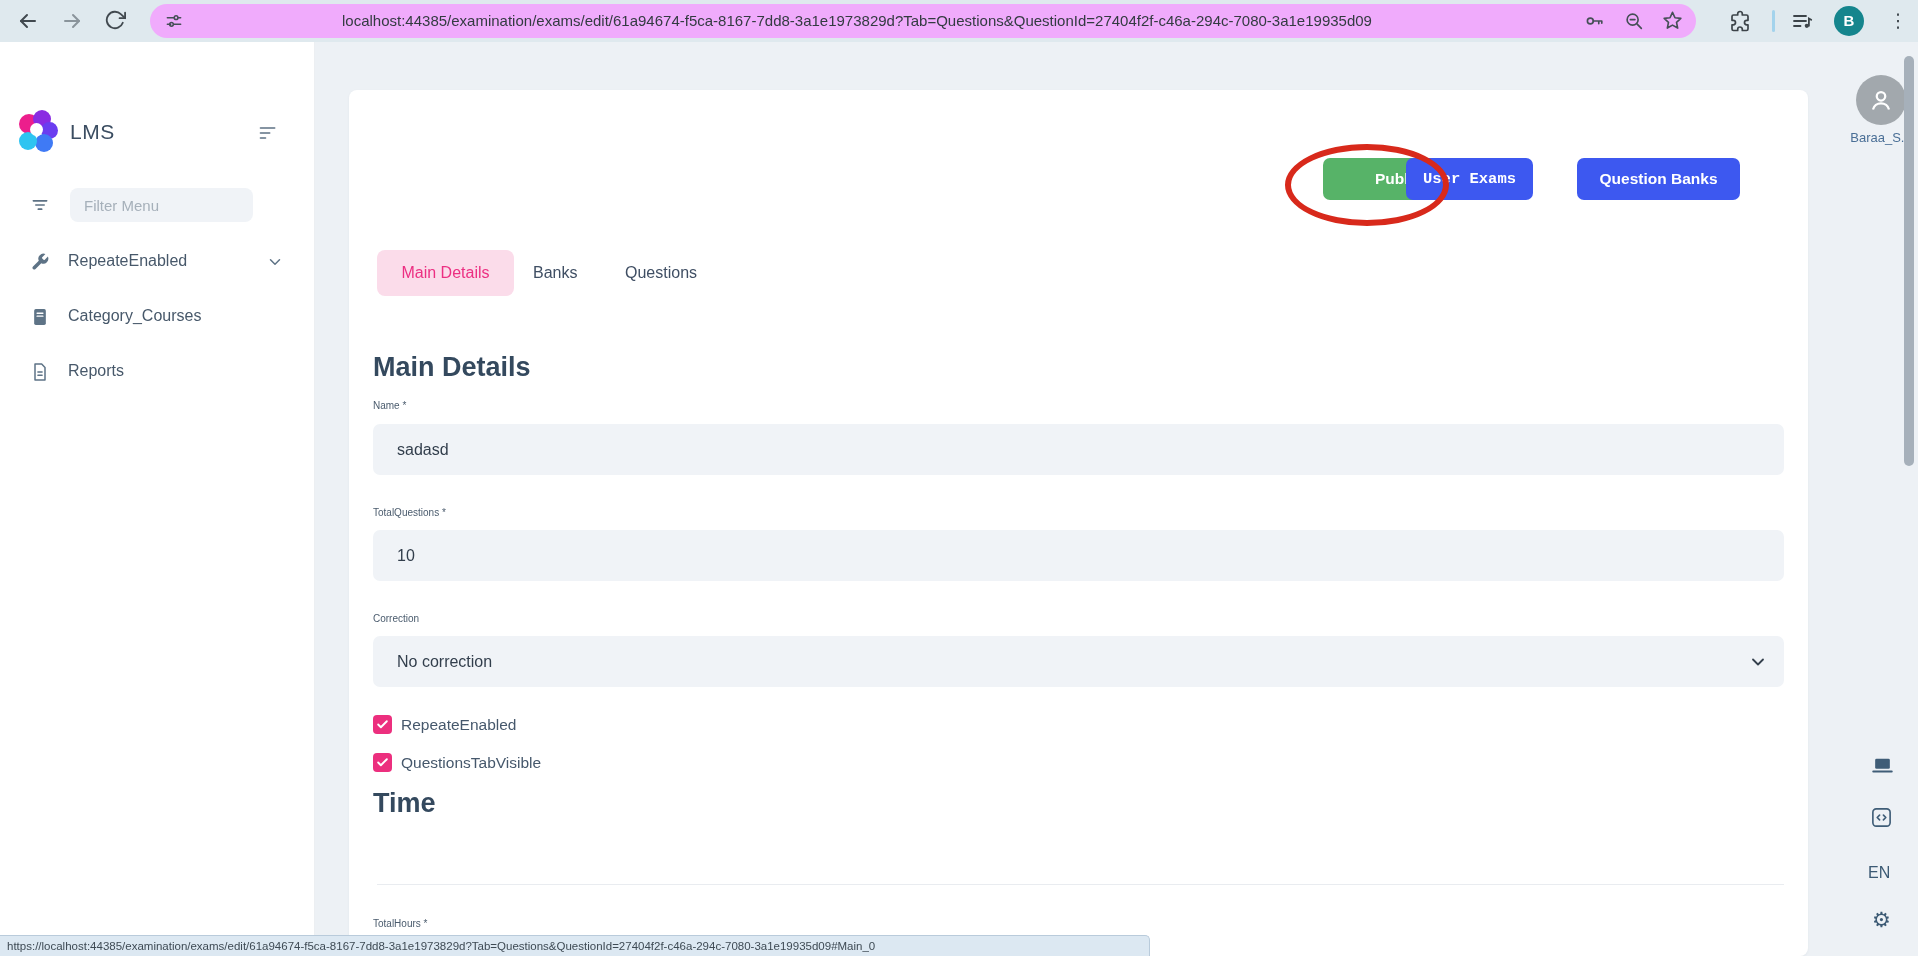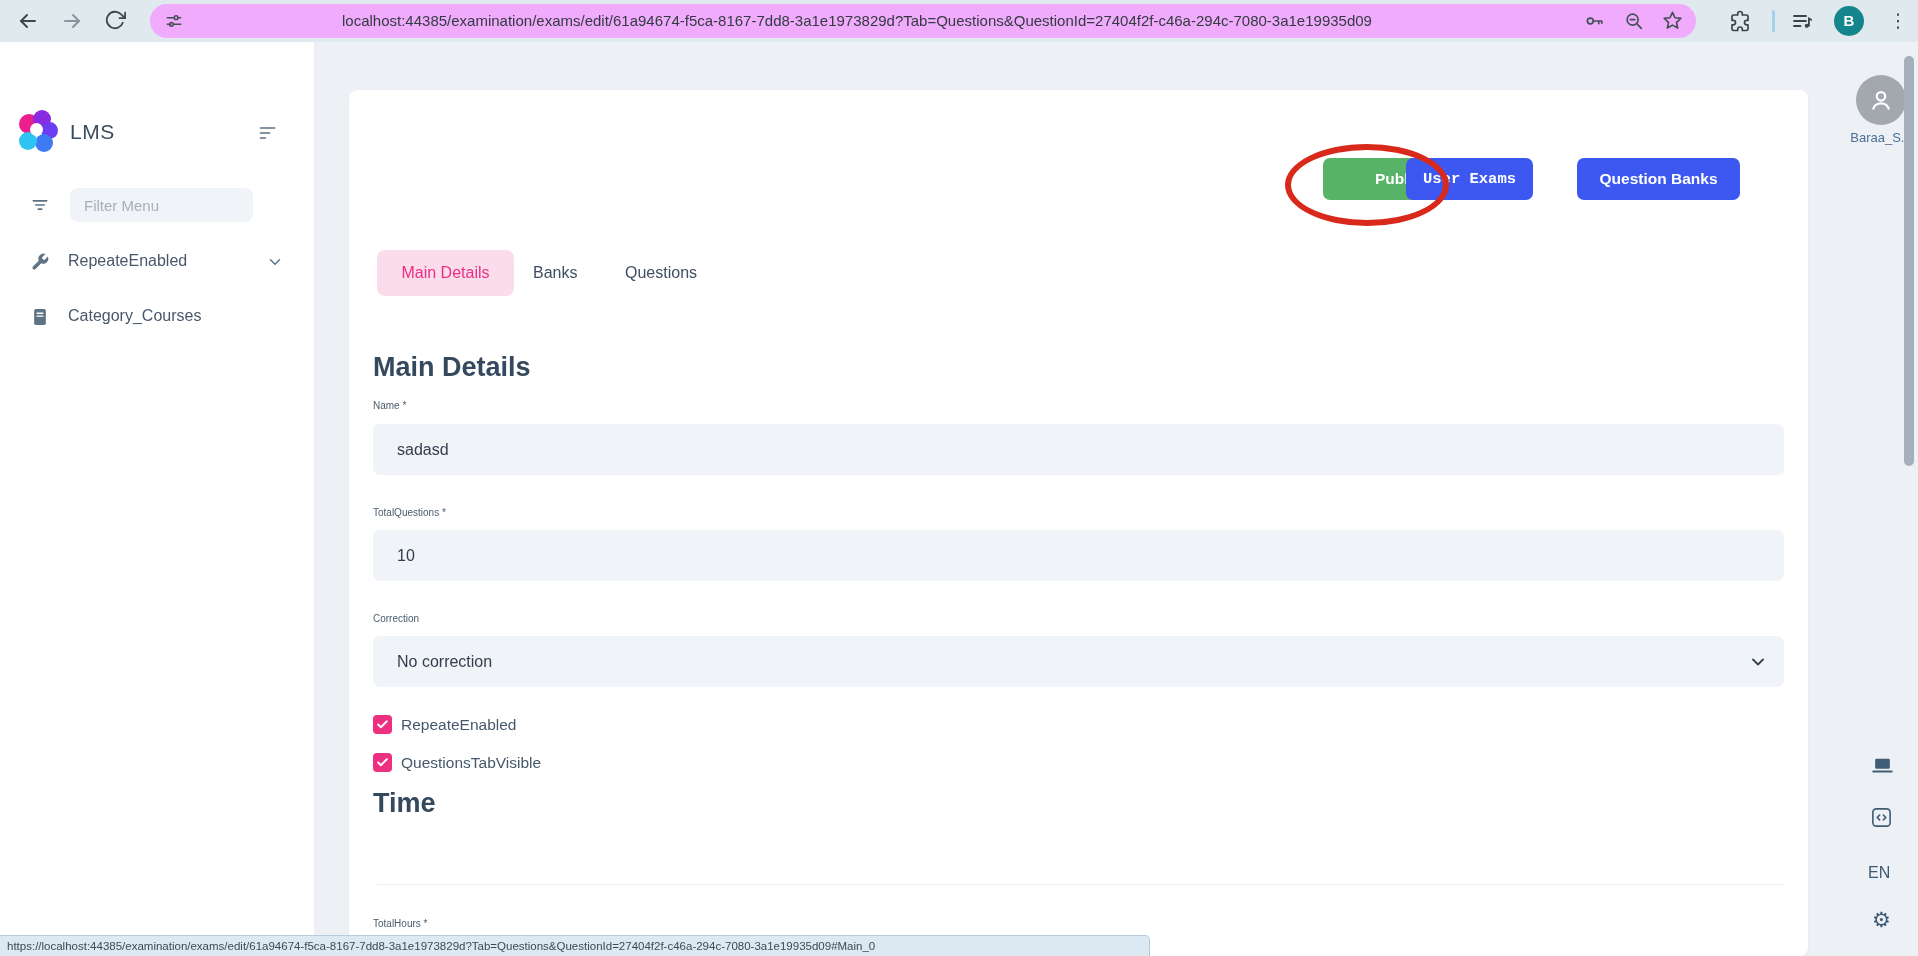--- a/index.html
+++ b/index.html
@@ -191,20 +191,29 @@
   <div class="menu-item" style="top:255px">
     <span class="mi-icon">
       <svg viewBox="0 0 24 24" width="20" height="20">
           <rect x="5" y="2.5" width="14" height="19" rx="2" fill="currentColor"></rect>
           <path d="M8.5 7.5h7M8.5 11h7" stroke="#fff" stroke-width="1.6" stroke-linecap="round"></path>
         </svg>
     </span>
     <span class="mi-label">Category_Courses</span>
   </div>
 
+  <div class="menu-item" style="top:310px">
+    <span class="mi-icon">
+      <svg viewBox="0 0 24 24" width="20" height="20" fill="none" stroke="currentColor" stroke-width="1.8" stroke-linejoin="round">
+          <path d="M6 2.5h8l4 4v15H6z"></path>
+          <path d="M9.5 12h5M9.5 16h5" stroke-linecap="round"></path>
+        </svg>
+    </span>
+    <span class="mi-label">Reports</span>
+  </div>
 </div>
 
 <div class="card"></div>
 
 <button class="btn btn-publish">Publish</button>
 <button class="btn btn-blue1">User Exams</button>
 <button class="btn btn-blue2">Question Banks</button>
 <div class="annotation-ellipse"></div>
 
 <div class="tab-pill">Main Details</div>

